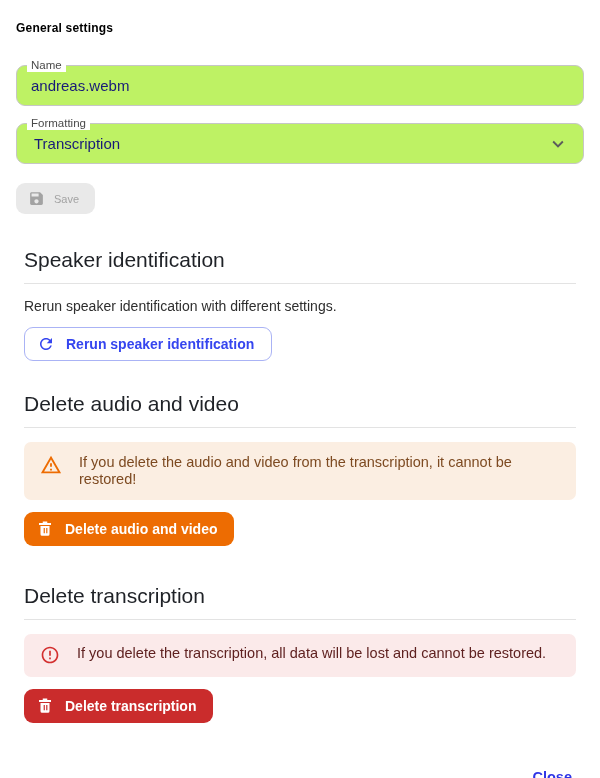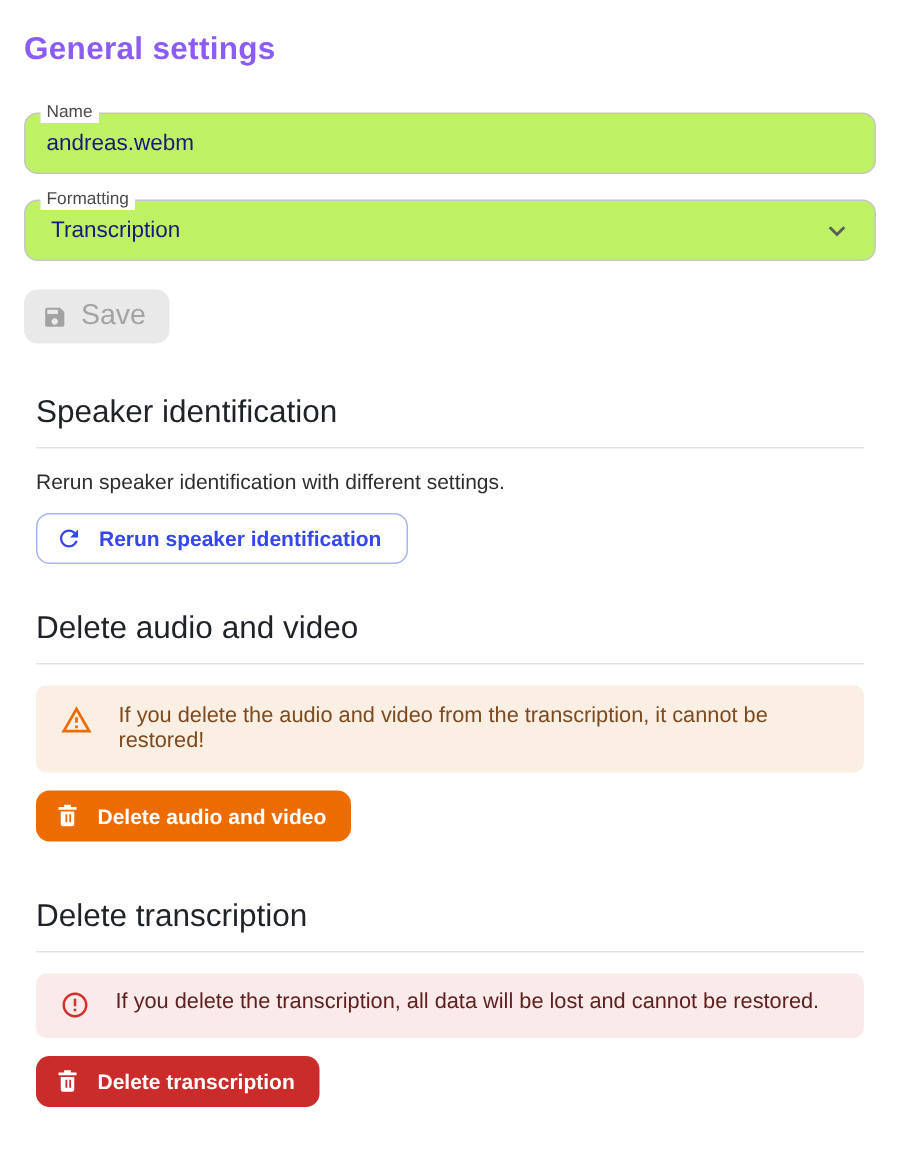--- a/index.html
+++ b/index.html
@@ -7,23 +7,23 @@
   body {
     background: #ffffff;
     font-family: "Liberation Sans", "DejaVu Sans", sans-serif;
     color: #212121;
     overflow: hidden;
   }
   .page { padding-top: 21px; }
 
   .page-title {
     margin: 0 16px;
-    font-size: 21px;
+    font-size: 12px;
     font-weight: 700;
-    color: #8b5cf6;
+    color: #000000;
     letter-spacing: 0.2px;
   }
 
   
   .field {
     position: relative;
     margin: 0 16px;
     height: 41px;
     border: 1px solid #c6c6c6;
     border-radius: 9px;
@@ -51,21 +51,21 @@
   .select-field { margin-top: 17px; justify-content: space-between; cursor: pointer; padding-left: 17px; }
   .select-value { font-size: 15px; color: #181a78; }
   .chevron { display: flex; align-items: center; }
 
   .save-btn {
     margin: 19px 0 0 16px;
     display: inline-flex; align-items: center; gap: 9px;
     background: #e9e9e9; color: #a3a3a3;
     border: none; border-radius: 9px;
     padding: 7px 16px 7px 12px;
-    font-size: 19px; font-weight: 500;
+    font-size: 11px; font-weight: 500;
     font-family: inherit;
     cursor: default;
   }
 
   .section-heading {
     margin: 0 24px;
     font-size: 21px;
     font-weight: 400;
     color: #1f2227;
   }

